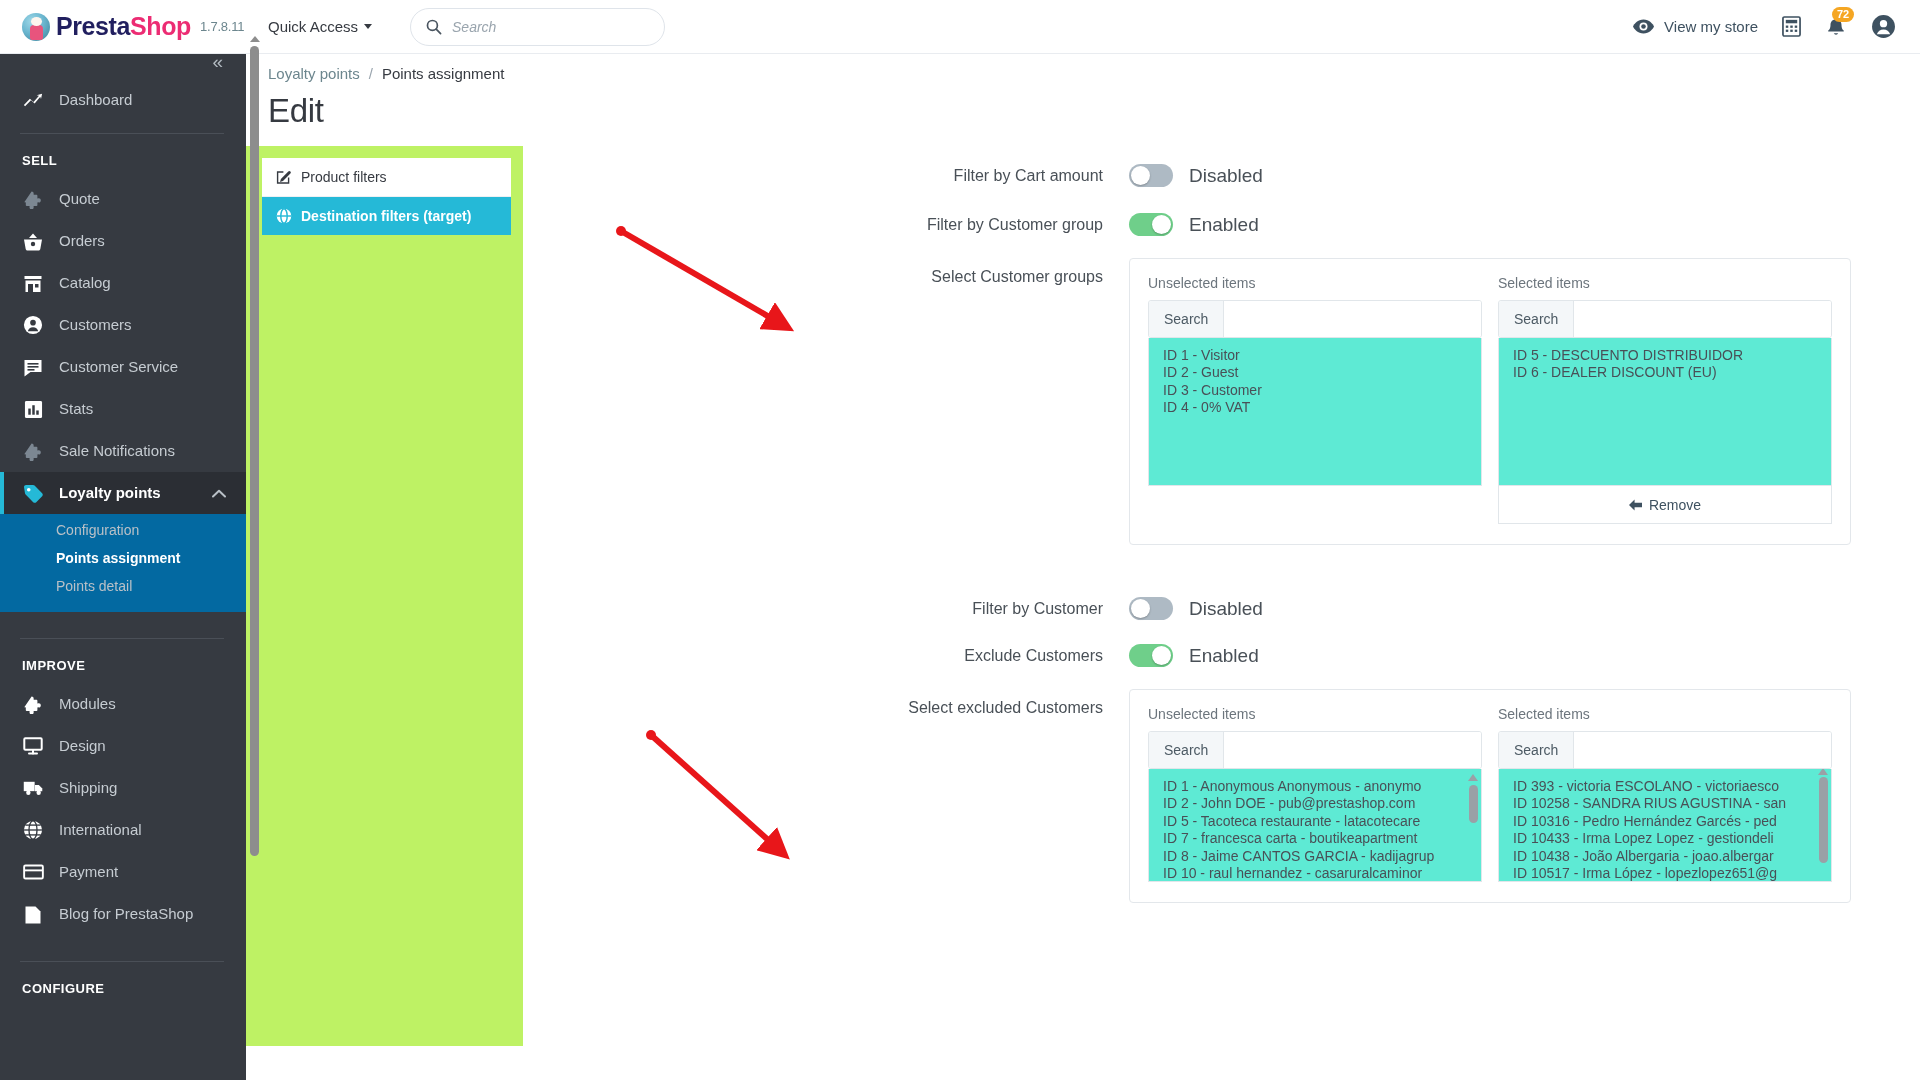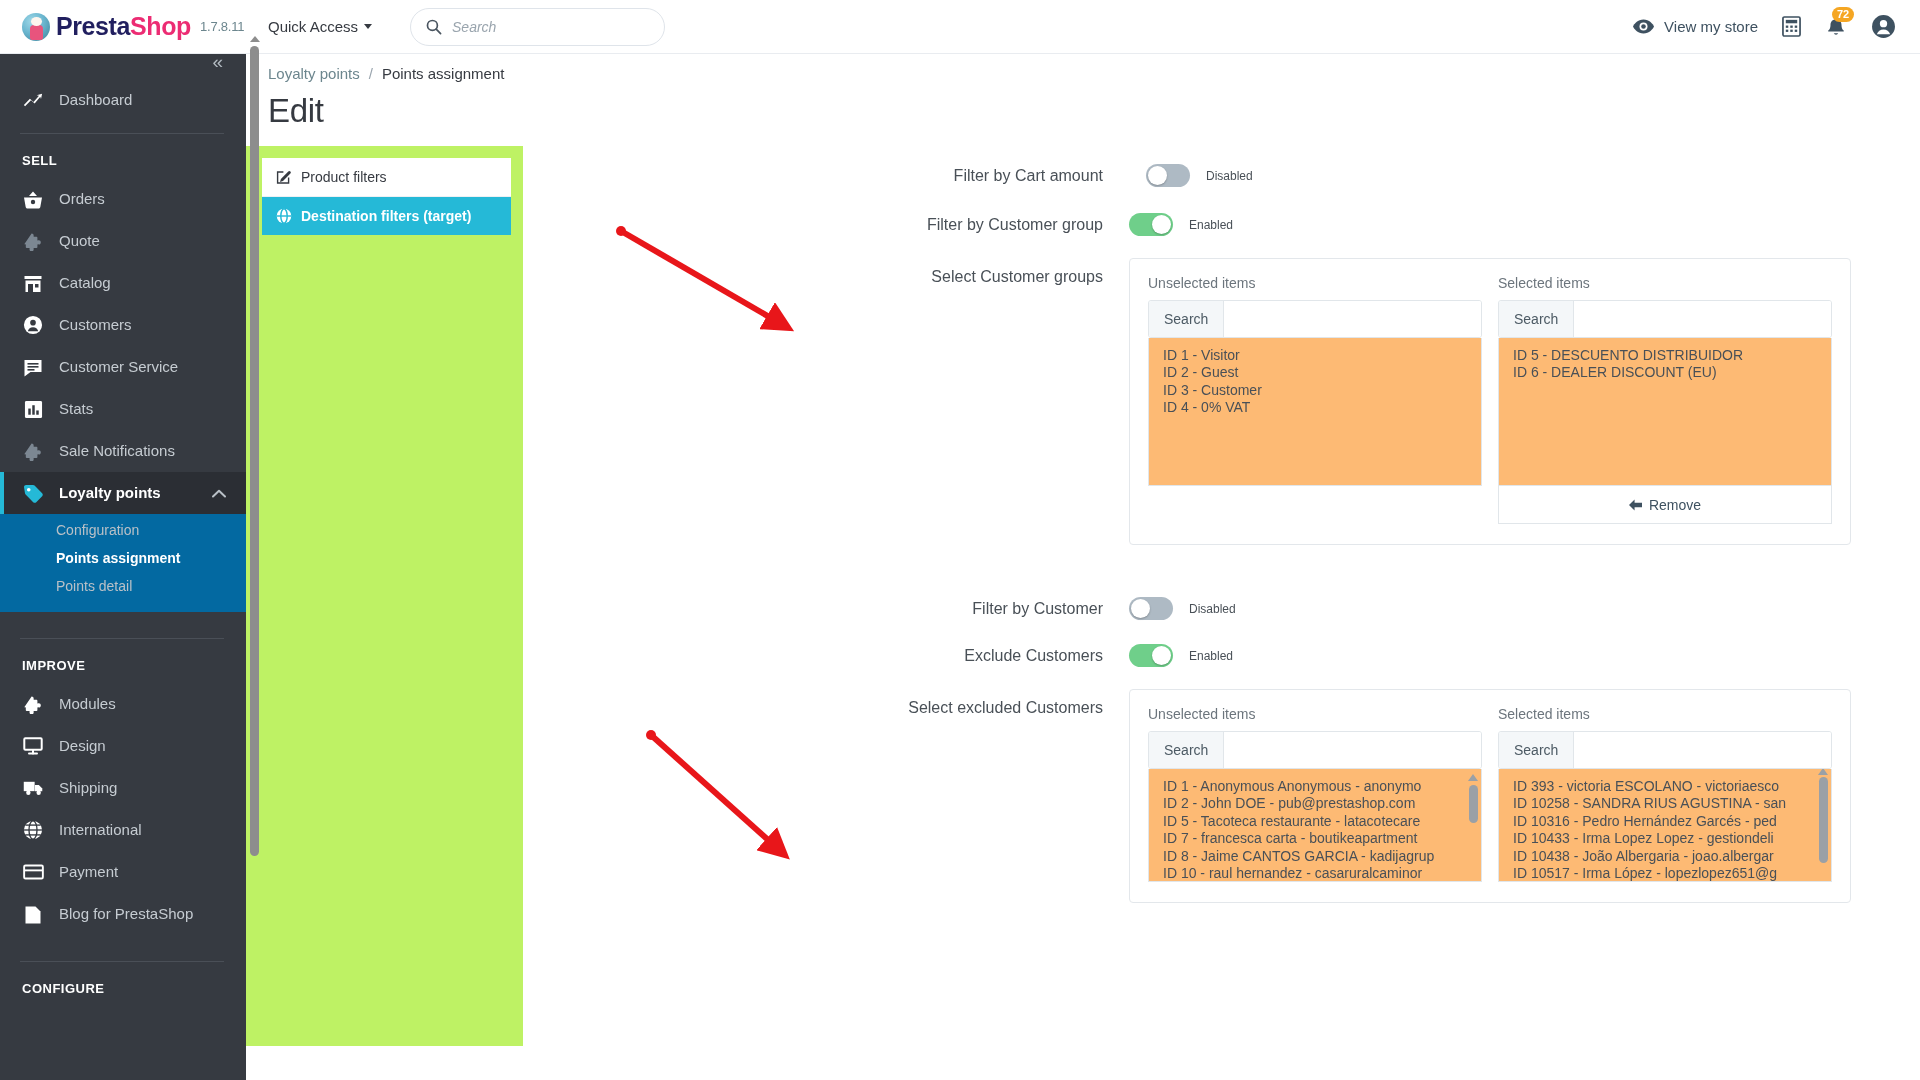--- a/index.html
+++ b/index.html
@@ -164,21 +164,21 @@
     width: 44px; height: 23px; border-radius: 12px; position: relative;
     background: #aebac4; flex: 0 0 44px; cursor: pointer;
   }
   .toggle .knob {
     position: absolute; top: 2px; left: 2px; width: 19px; height: 19px;
     border-radius: 50%; background: #fff;
     box-shadow: 0 1px 2px rgba(0,0,0,.25);
   }
   .toggle.on { background: #6fcf8a; }
   .toggle.on .knob { left: auto; right: 2px; }
-  .toggle-text { font-size: 12px; color: #495057; }
+  .toggle-text { font-size: 19px; color: #495057; }
 
   
   .dual-card {
     border: 1px solid #e3e7eb; border-radius: 4px; background: #fff;
     padding: 16px 18px 20px; width: 722px;
   }
   .dual-grid { display: flex; gap: 16px; }
   .dual-col { flex: 1; }
   .dual-head { font-size: 14px; color: #6c757d; margin-bottom: 9px; }
   .dual-search {
@@ -190,21 +190,21 @@
     padding: 0 15px; display: flex; align-items: center;
     border-right: 1px solid #e1e6ea; cursor: pointer;
   }
   .dual-search input {
     flex: 1; border: 0; outline: 0; padding: 0 10px; font-size: 14px;
     font-family: "Liberation Sans", sans-serif; color: #495057;
   }
   .dual-list {
     border: 1px solid #e1e6ea; border-top: 0; height: 148px;
     overflow: hidden; padding: 9px 10px 0 14px; position: relative;
-    background: #fdba74;
+    background: #5eead4;
   }
   .dual-list.short { height: 148px; }
   .dual-list.tall { height: 113px; }
   .dual-list li {
     list-style: none; font-size: 14px; color: #495057;
     line-height: 17.4px; white-space: nowrap; overflow: hidden;
   }
   .dual-list.scroll { padding-right: 18px; }
   .list-scrollbar {
     position: absolute; right: 3px; top: 16px; width: 9px; height: 38px;
@@ -305,35 +305,35 @@
           </svg>
       </span>
       <span>Dashboard</span>
     </div>
 
     <div class="nav-sep"></div>
     <div class="nav-section">SELL</div>
 
     <div class="nav-item">
       <span class="ico">
+        <svg width="19" height="19" viewBox="0 0 20 20" fill="#7c8792">
+            <path d="M8 1.5c1.3 0 2.2.9 2.2 2 0 .5-.2.8-.2 1.1 0 .3.2.5.6.5h2.6c.5 0 .9.4.9.9v2.4c0 .4.2.6.5.6.3 0 .6-.2 1.1-.2 1.1 0 2 .9 2 2.2s-.9 2.2-2 2.2c-.5 0-.8-.2-1.1-.2-.3 0-.5.2-.5.6V16c0 .5-.4.9-.9.9h-2.6c-.4 0-.6.2-.6.5s.2.6.2 1.1c0 1.1-.9 2-2.2 2s-2.2-.9-2.2-2c0-.5.2-.8.2-1.1 0-.3-.2-.5-.6-.5H2.8c-.5 0-.9-.4-.9-.9v-2.6c0-.4-.2-.6-.5-.6s-.6.2-1.1.2"></path>
+          </svg>
+      </span>
+      <span>Quote</span>
+    </div>
+
+    <div class="nav-item">
+      <span class="ico">
         <svg width="20" height="19" viewBox="0 0 20 19" fill="#fff">
             <path d="M10 1.5L6 6h8zM1 7.4h18L17.3 17c-.1.9-.9 1.5-1.8 1.5H4.5c-.9 0-1.7-.6-1.8-1.5z"></path>
             <circle cx="10" cy="12" r="2.2" fill="#363a41"></circle>
           </svg>
       </span>
       <span>Orders</span>
-    </div>
-
-    <div class="nav-item">
-      <span class="ico">
-        <svg width="19" height="19" viewBox="0 0 20 20" fill="#7c8792">
-            <path d="M8 1.5c1.3 0 2.2.9 2.2 2 0 .5-.2.8-.2 1.1 0 .3.2.5.6.5h2.6c.5 0 .9.4.9.9v2.4c0 .4.2.6.5.6.3 0 .6-.2 1.1-.2 1.1 0 2 .9 2 2.2s-.9 2.2-2 2.2c-.5 0-.8-.2-1.1-.2-.3 0-.5.2-.5.6V16c0 .5-.4.9-.9.9h-2.6c-.4 0-.6.2-.6.5s.2.6.2 1.1c0 1.1-.9 2-2.2 2s-2.2-.9-2.2-2c0-.5.2-.8.2-1.1 0-.3-.2-.5-.6-.5H2.8c-.5 0-.9-.4-.9-.9v-2.6c0-.4-.2-.6-.5-.6s-.6.2-1.1.2"></path>
-          </svg>
-      </span>
-      <span>Quote</span>
     </div>
 
     <div class="nav-item">
       <span class="ico">
         <svg width="20" height="19" viewBox="0 0 20 19" fill="#fff">
             <path d="M1.5 2h17v3h-17z"></path>
             <path d="M2.5 6.5h15V18h-15z"></path>
             <rect x="5" y="10" width="5" height="8" fill="#363a41"></rect>
             <rect x="12" y="10" width="3.5" height="3.5" fill="#363a41"></rect>
           </svg>
@@ -515,21 +515,21 @@
                   <line x1="1" y1="11" x2="21" y2="11"></line>
                 </g>
               </svg>
           </span>
           <span>Destination filters (target)</span>
         </div>
       </div>
 
       <div class="form-col">
 
-        <div class="form-row" style="gap:17px;">
+        <div class="form-row" style="">
           <div class="form-label">Filter by Cart amount</div>
           <div class="form-field">
             <div class="toggle">
                 <span class="knob"></span>
               </div>
             <span class="toggle-text">Disabled</span>
           </div>
         </div>
 
         <div class="form-row" style="margin-bottom:22px;">

